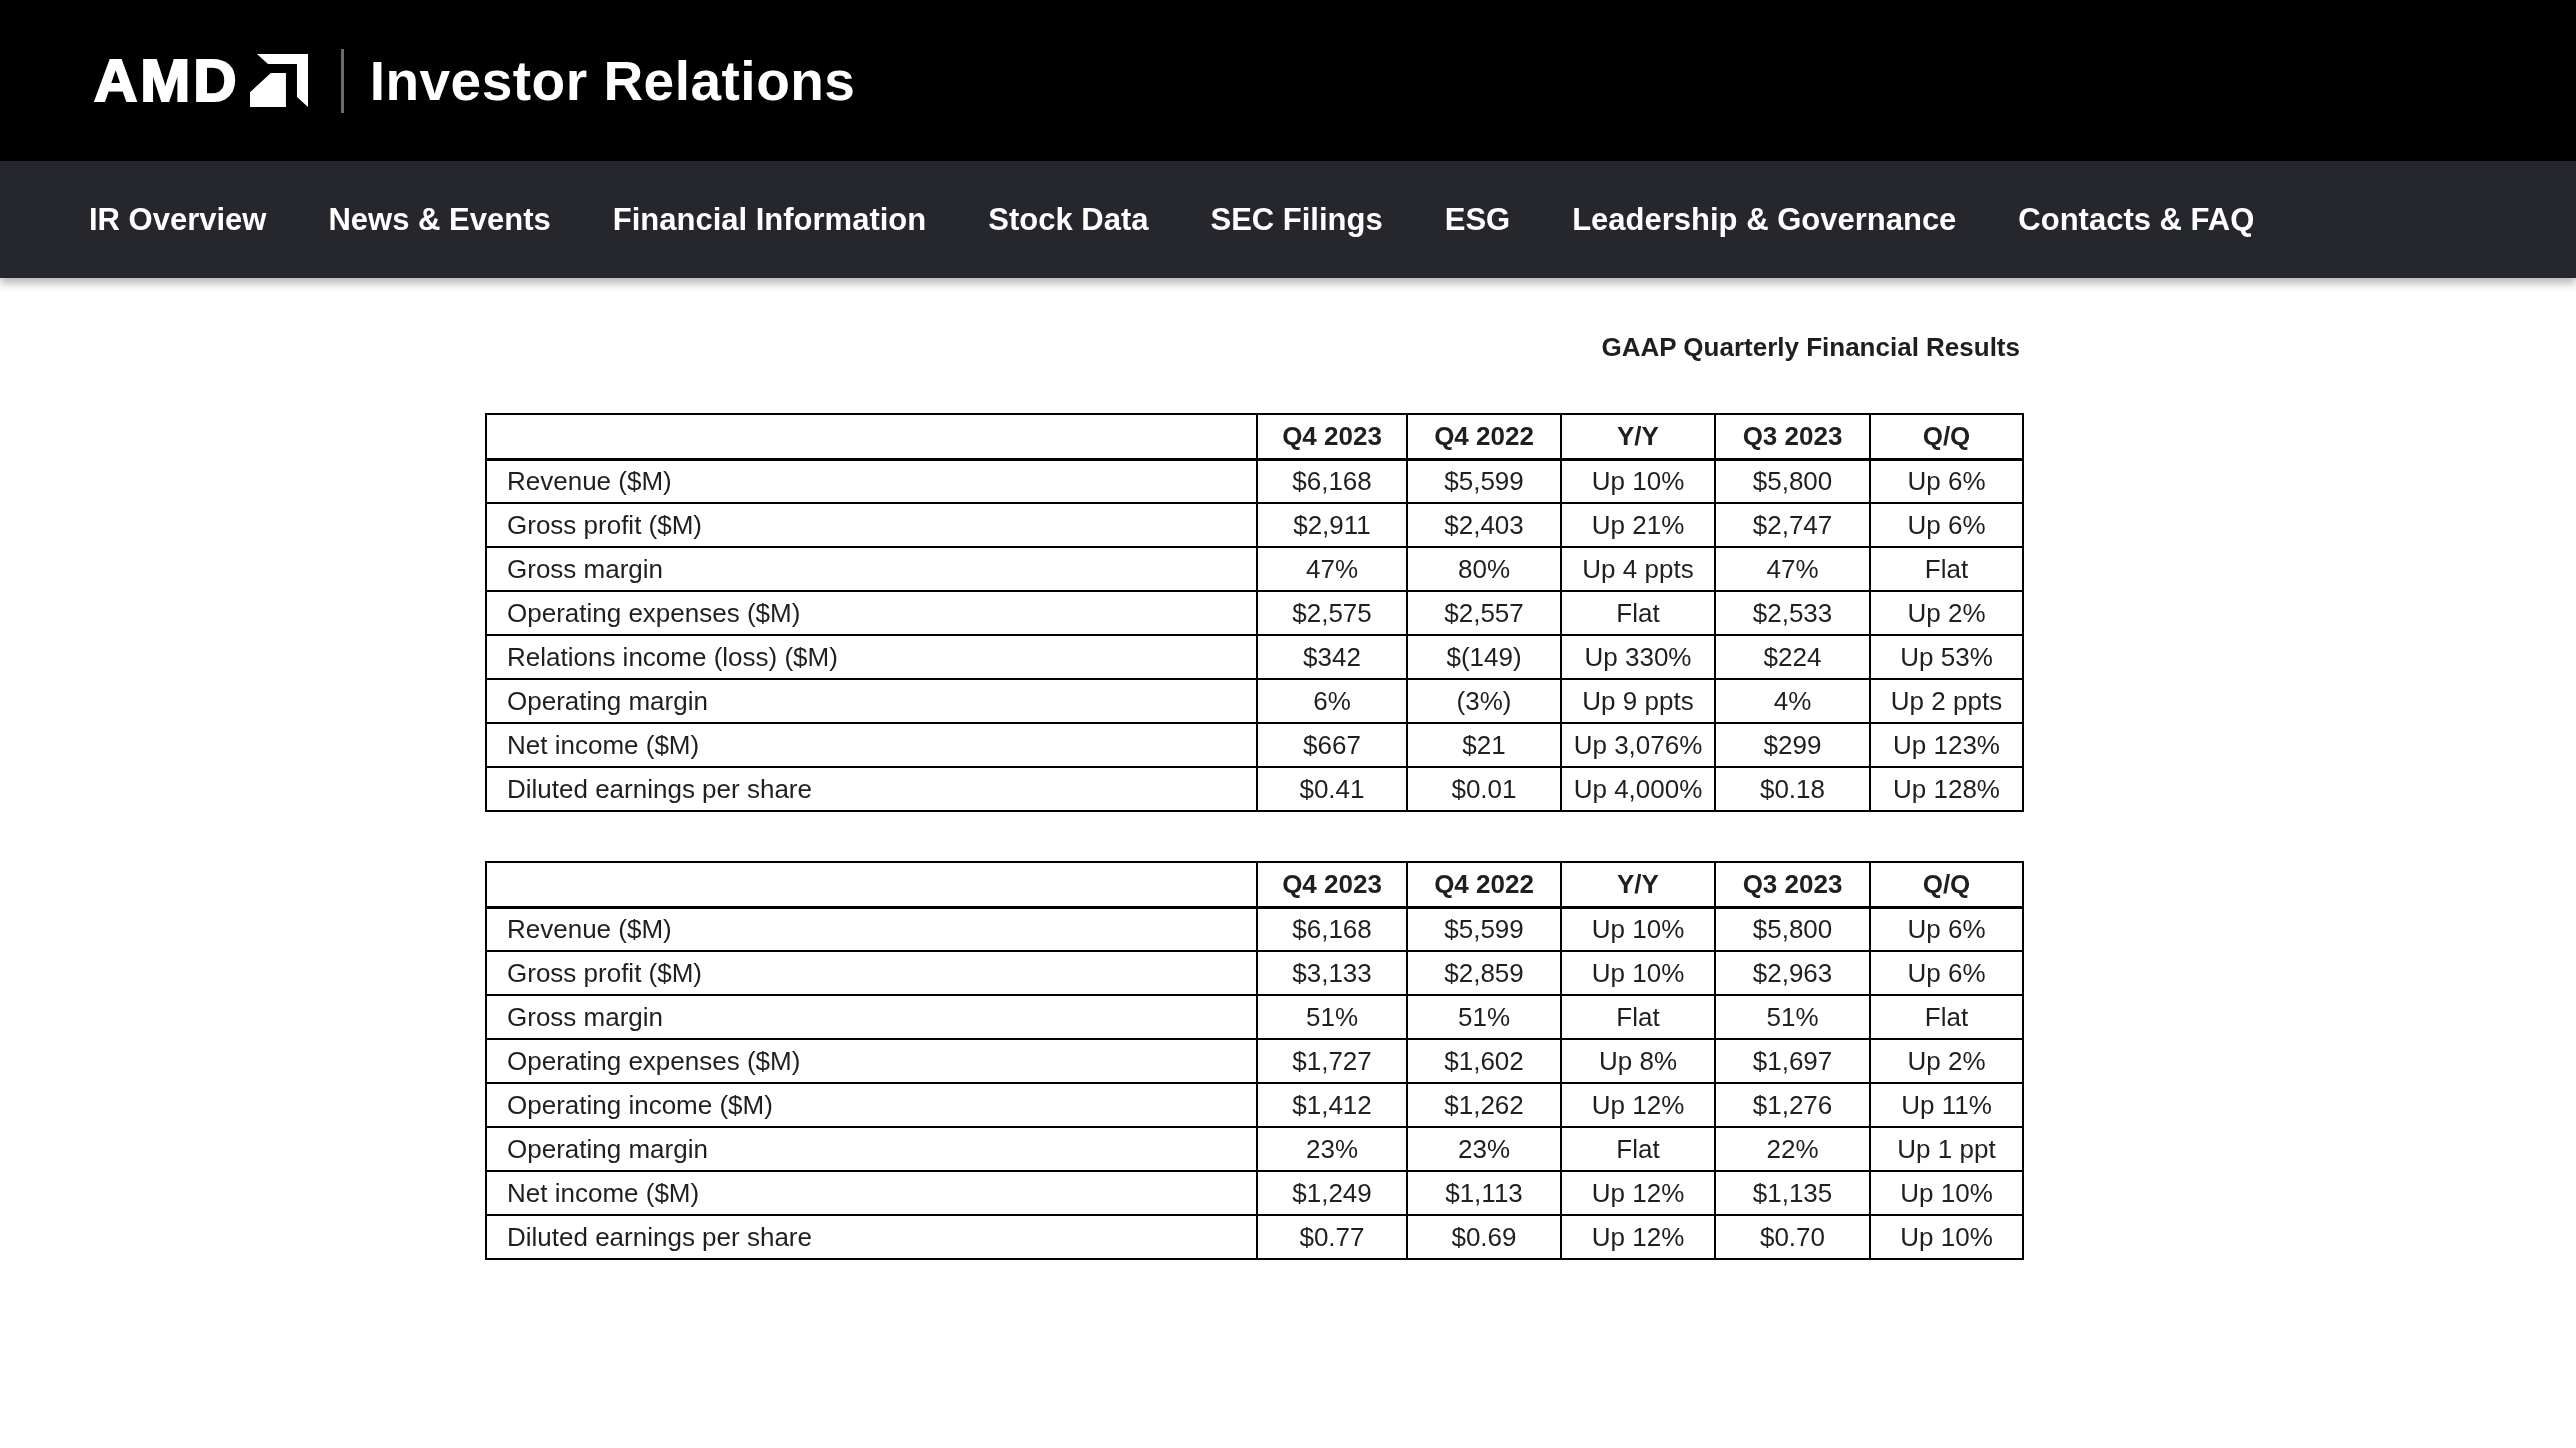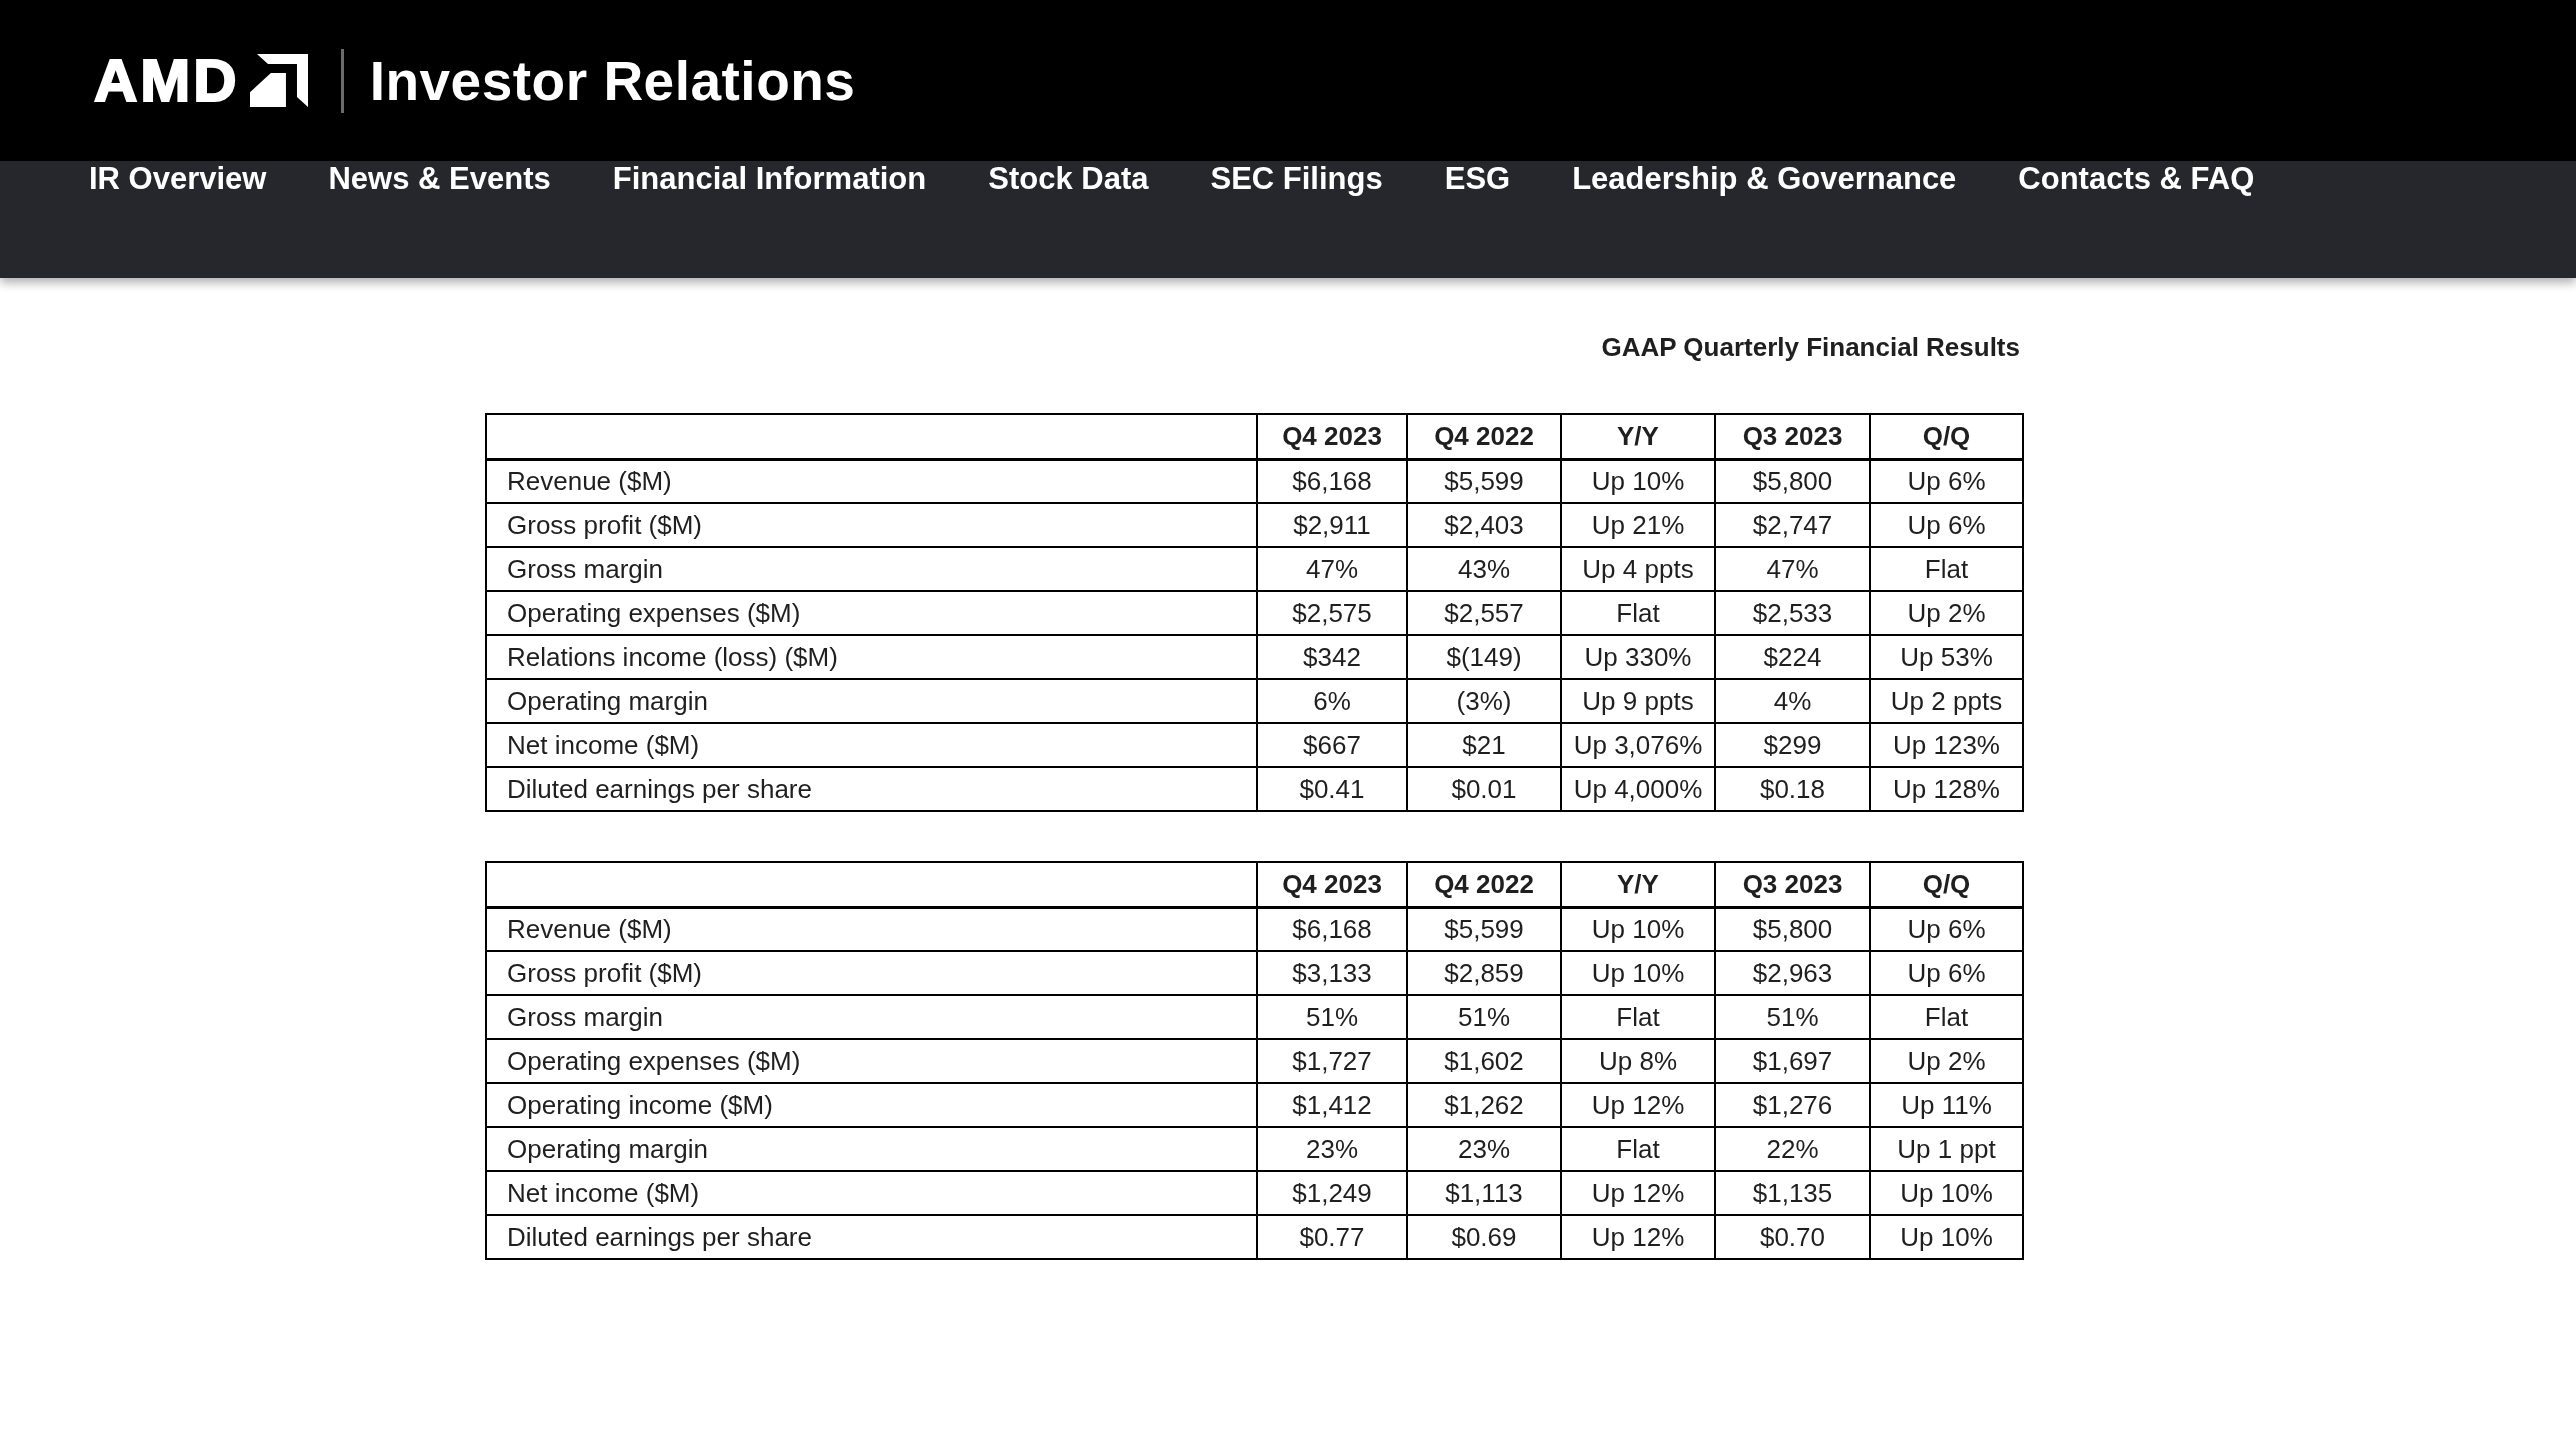--- a/index.html
+++ b/index.html
@@ -39,21 +39,21 @@
   }
   .site-title{
     color:var(--brand);
     font-size:55px;font-weight:bold;letter-spacing:0.5px;
     margin-left:26px;white-space:nowrap;cursor:pointer;
   }
 
   
   .main-nav{
     height:117px;background:var(--nav-bg);
-    display:flex;
+    display:flex;align-items:center;
     padding-left:89px;column-gap:62px;
     box-shadow:0 5px 9px rgba(0,0,0,0.30);
     position:relative;
   }
   .main-nav a{
     color:var(--nav-text);text-decoration:none;
     font-size:31px;font-weight:bold;white-space:nowrap;
   }
 
   
@@ -144,21 +144,21 @@
             <td class="label">Gross profit ($M)</td>
             <td>$2,911</td>
             <td>$2,403</td>
             <td>Up 21%</td>
             <td>$2,747</td>
             <td>Up 6%</td>
           </tr>
           <tr>
             <td class="label">Gross margin</td>
             <td>47%</td>
-            <td>43%</td>
+            <td>80%</td>
             <td>Up 4 ppts</td>
             <td>47%</td>
             <td>Flat</td>
           </tr>
           <tr>
             <td class="label">Operating expenses ($M)</td>
             <td>$2,575</td>
             <td>$2,557</td>
             <td>Flat</td>
             <td>$2,533</td>

